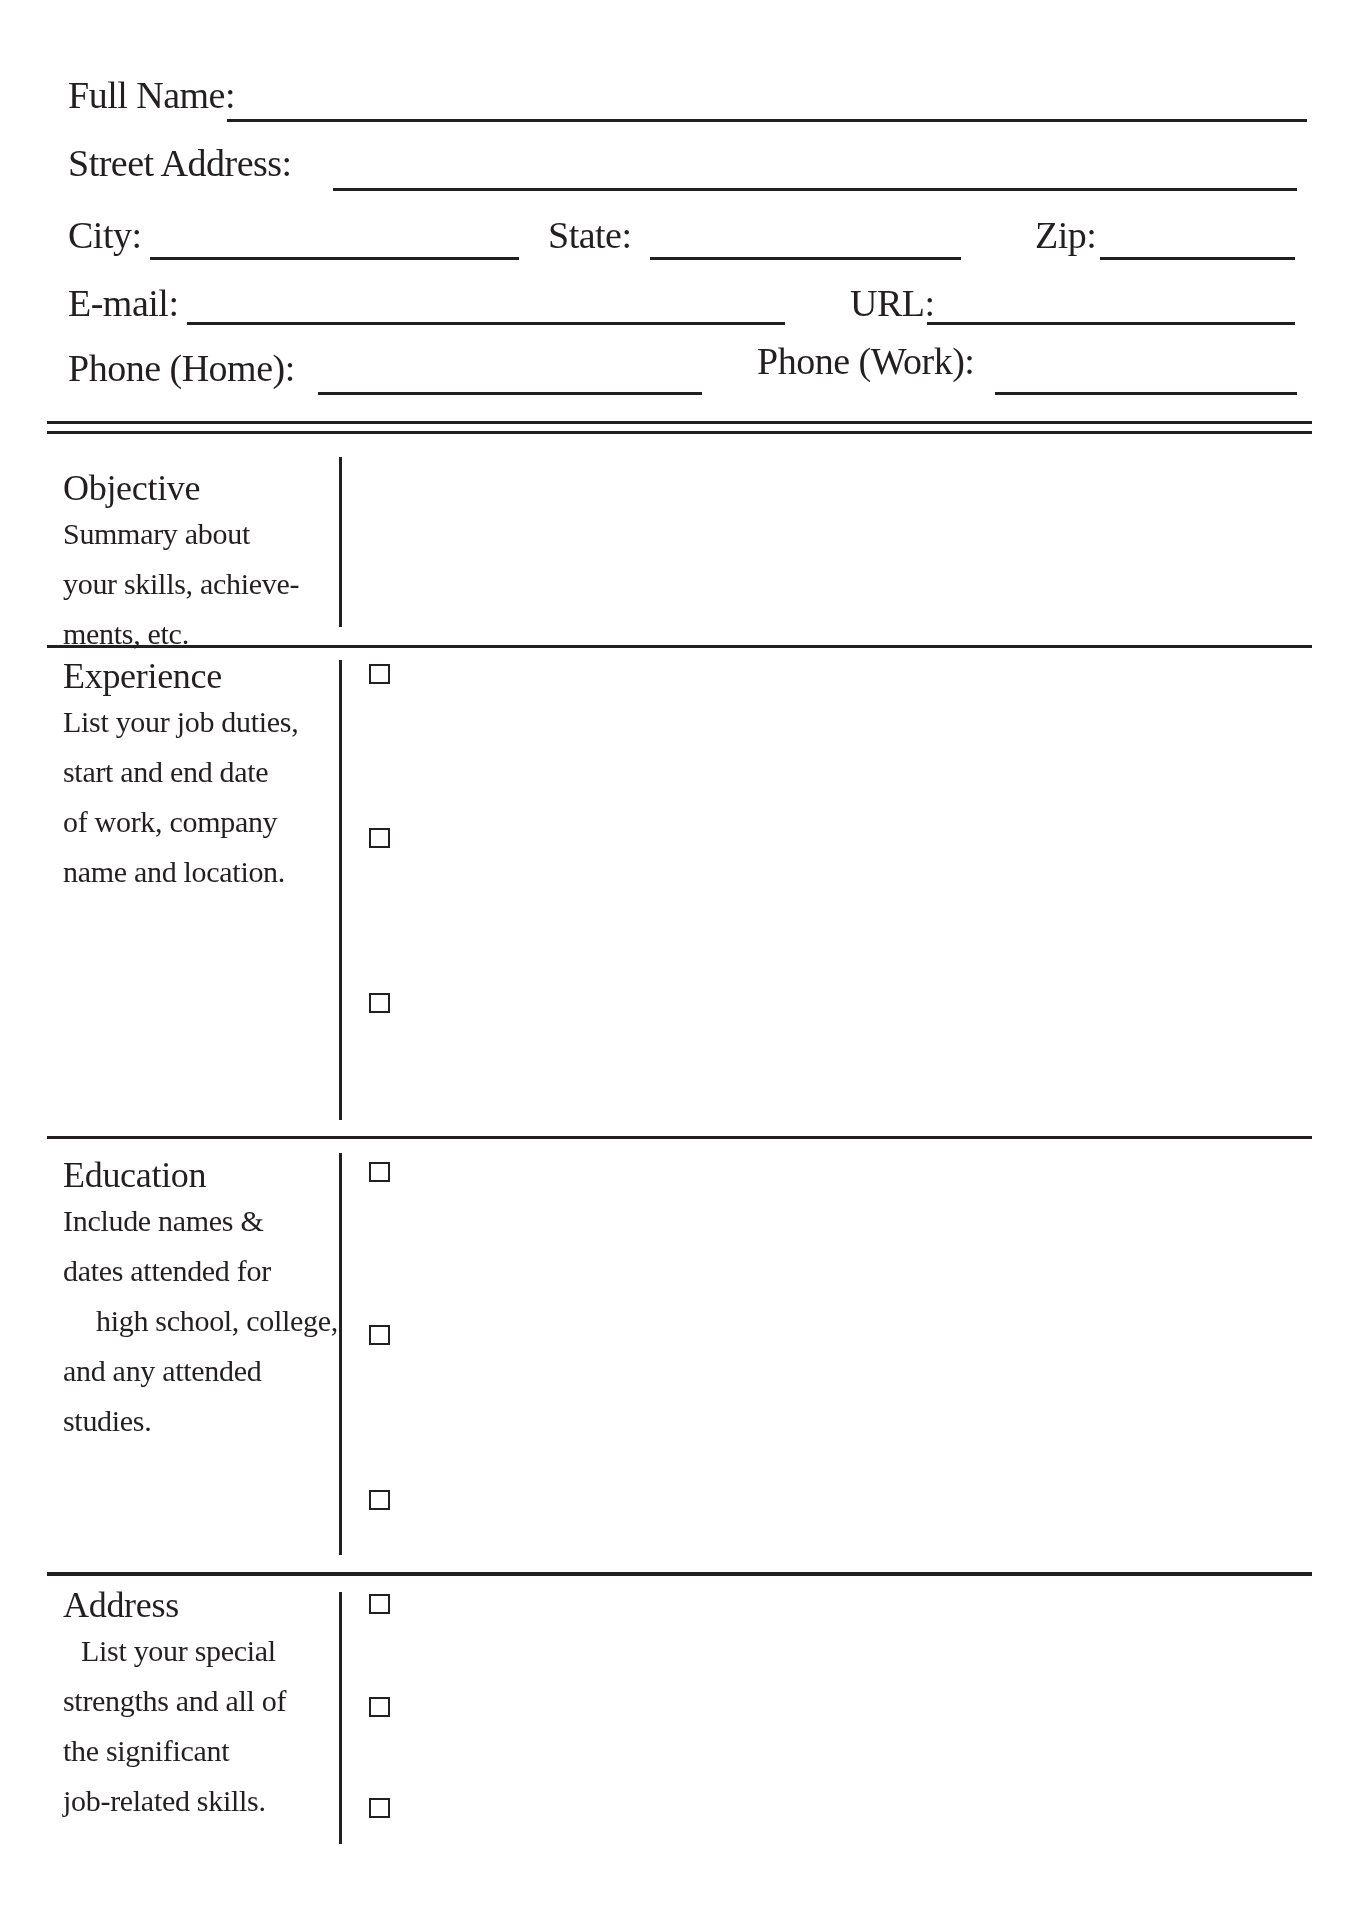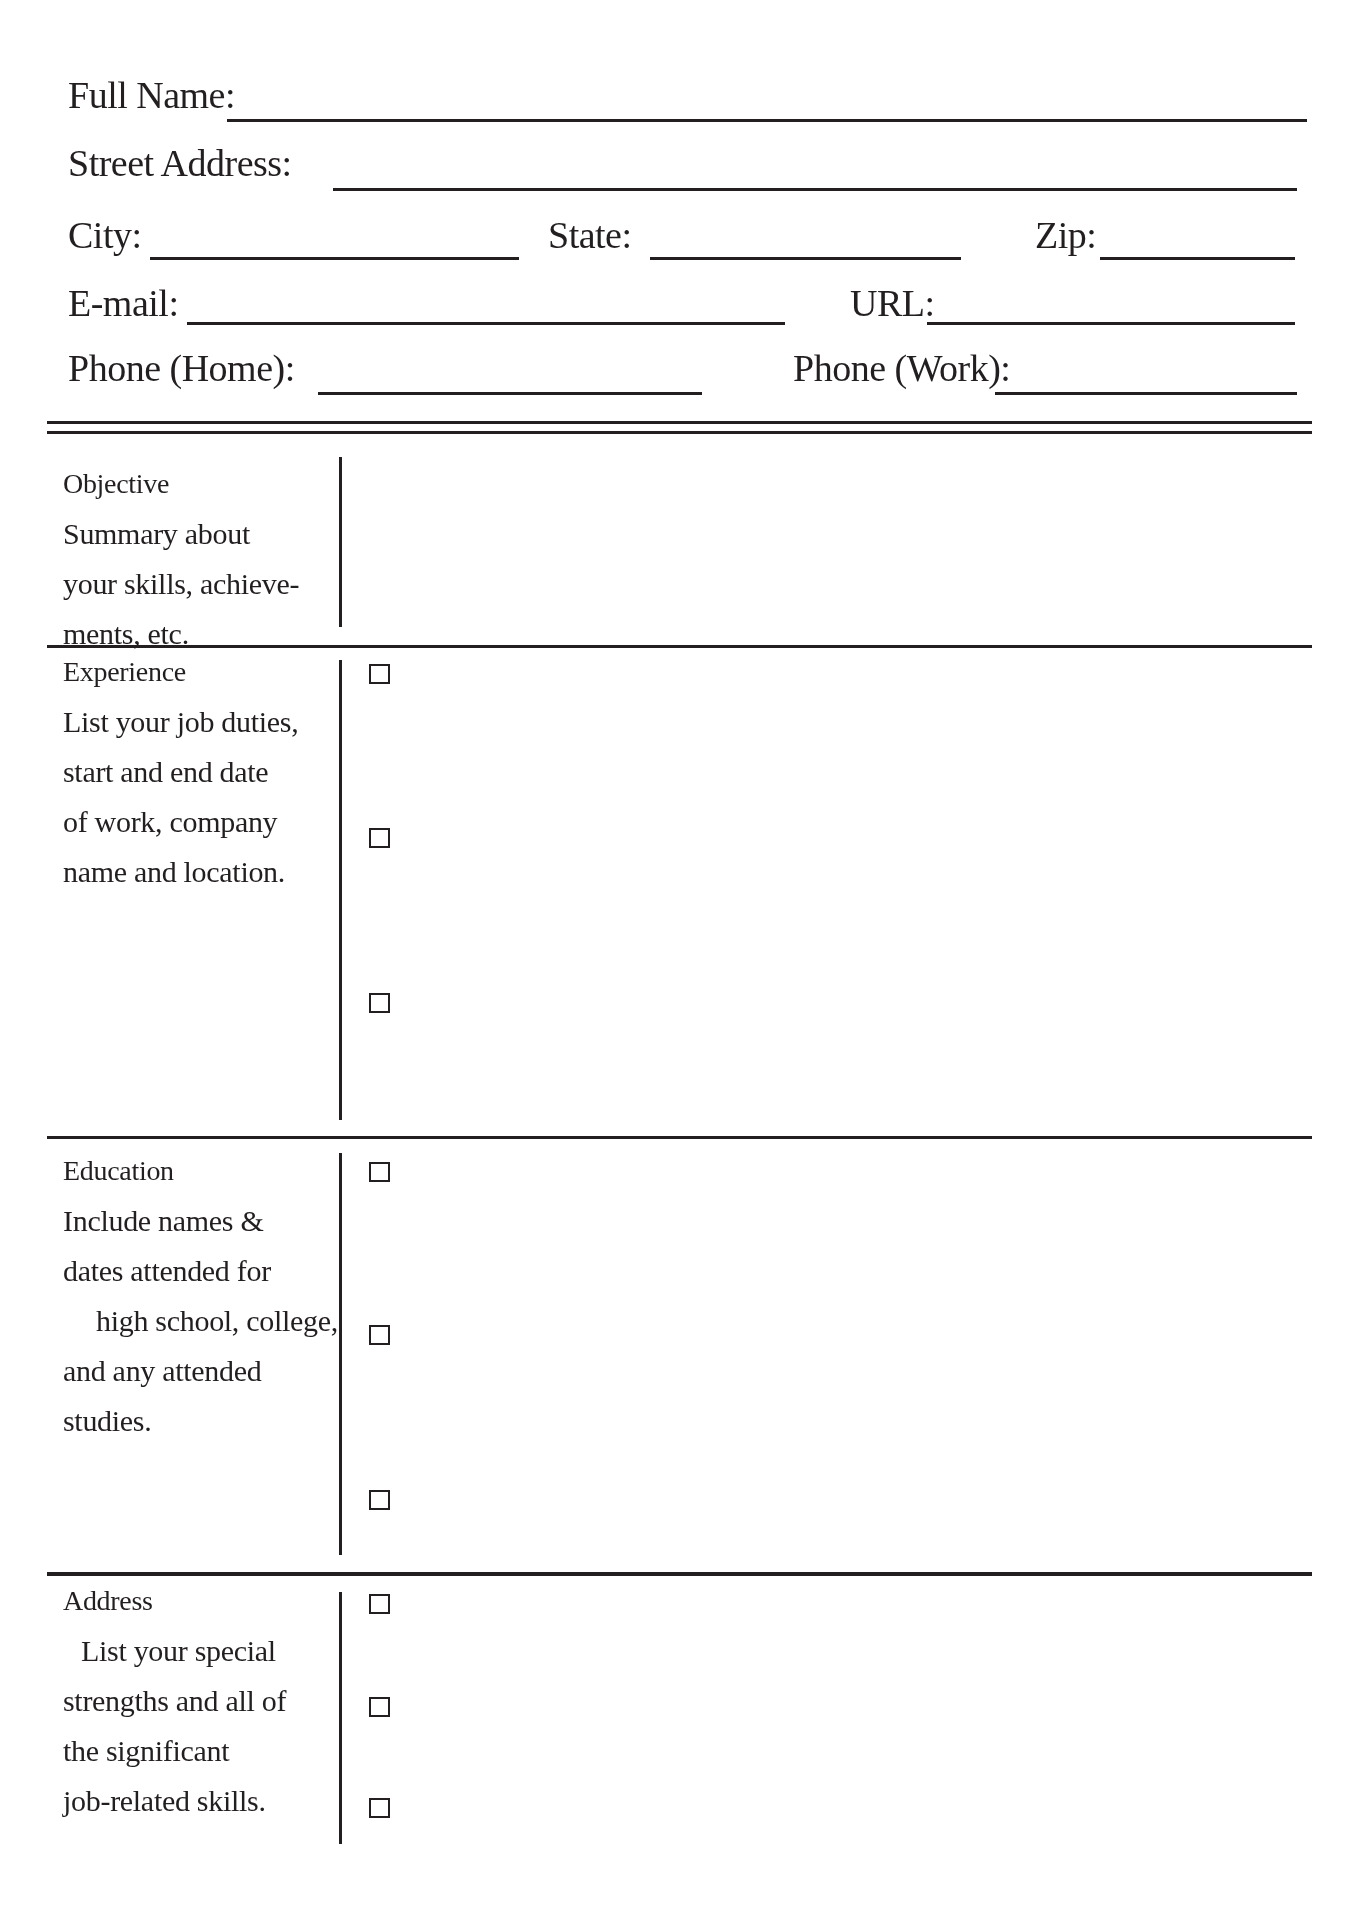--- a/index.html
+++ b/index.html
@@ -28,21 +28,21 @@
     height: 3px;
   }
   .hline {
     background: var(--ink, #231f20);
   }
   .vline {
     background: var(--ink, #231f20);
     width: 3px;
   }
   .sec-heading {
-    font-size: 28px;
+    font-size: 36px;
     line-height: 1;
     letter-spacing: -0.3px;
     white-space: nowrap;
   }
   .sec-desc {
     font-size: 30px;
     line-height: 1;
     letter-spacing: -0.3px;
     white-space: nowrap;
   }
@@ -71,21 +71,21 @@
   <div class="abs label" style="left:1035px; top:216px;">Zip:</div>
   <div class="abs write-line" style="left:1100px; top:257px; width:195px;"></div>
 
   <div class="abs label" style="left:68px; top:284px;">E-mail:</div>
   <div class="abs write-line" style="left:187px; top:322px; width:598px;"></div>
   <div class="abs label" style="left:850px; top:284px;">URL:</div>
   <div class="abs write-line" style="left:927px; top:322px; width:368px;"></div>
 
   <div class="abs label" style="left:68px; top:349px;">Phone (Home):</div>
   <div class="abs write-line" style="left:318px; top:392px; width:384px;"></div>
-  <div class="abs label" style="left:757px; top:349px;margin-left:36px;">Phone (Work):</div>
+  <div class="abs label" style="left:757px; top:342px;">Phone (Work):</div>
   <div class="abs write-line" style="left:995px; top:392px; width:302px;"></div>
 
   <div class="abs hline" style="left:47px; top:421px; width:1265px; height:3px;"></div>
   <div class="abs hline" style="left:47px; top:431px; width:1265px; height:3px;"></div>
 
   <div class="abs sec-heading" style="left:63px; top:470px;">Objective</div>
   <div class="abs sec-desc" style="left:63px; top:519px;">Summary about</div>
   <div class="abs sec-desc" style="left:63px; top:569px;">your skills, achieve-</div>
   <div class="abs sec-desc" style="left:63px; top:619px;">ments, etc.</div>
   <div class="abs vline" style="left:339px; top:457px; height:170px;"></div>

